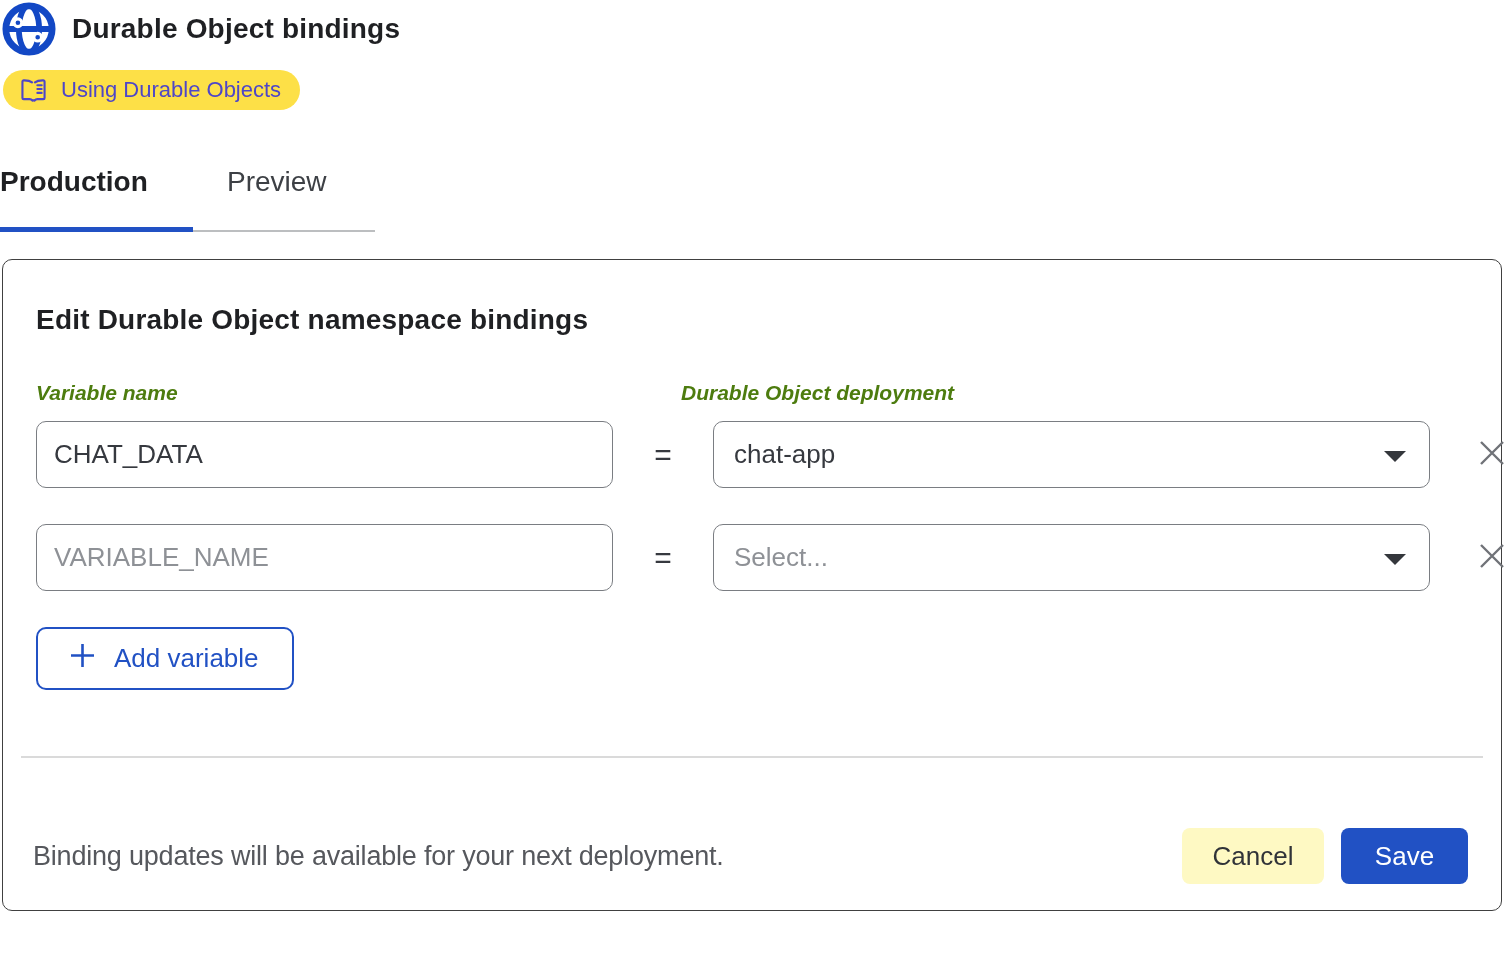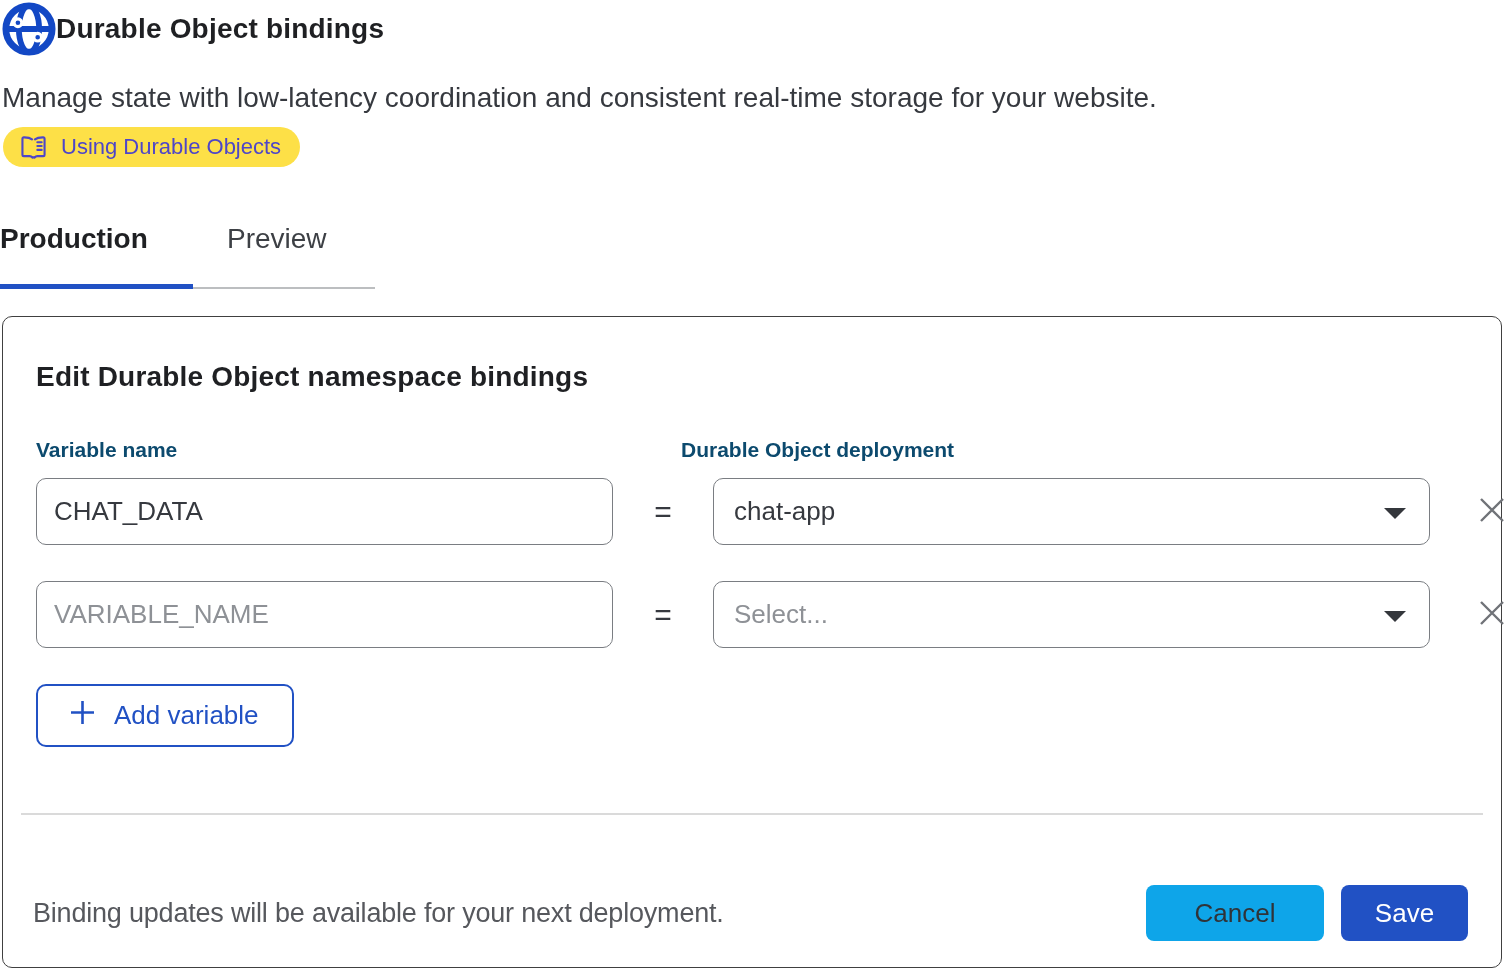--- a/index.html
+++ b/index.html
@@ -10,20 +10,21 @@
     font-family: "Liberation Sans", sans-serif;
     color: #36393f;
     overflow: hidden;
   }
   .page { width: 1504px; height: 974px; position: relative; }
 
   
   .header-row {
     display: flex;
     align-items: center;
+    gap: 16px;
     margin: 1px 0 0 2px;
     height: 56px;
     text-align: center;
   }
   .header-row .globe { width: 54px; height: 54px; flex: 0 0 auto; }
   .page-title {
     font-size: 28px;
     font-weight: 700;
     color: #1f2023;
     letter-spacing: 0.2px;
@@ -92,21 +93,22 @@
   .labels-row, .binding-row {
     display: grid;
     grid-template-columns: 577px 68px 717px 75px;
     align-items: center;
   }
   .labels-row { margin-top: 45px; margin-bottom: 16px; }
   .binding-row { margin-bottom: 36px; gap: 16px; }
   .field-label {
     font-size: 21px;
     font-weight: 700;
-    color: #0c4a6e;
+    color: #4d7c0f;
+    font-style: italic;
   }
   .field-label.ns { grid-column: 3; }
 
   .text-input {
     width: 577px;
     height: 67px;
     border: 1.4px solid #7a7d82;
     border-radius: 10px;
     padding: 0 16px 0 17px;
     font-size: 26px;
@@ -191,21 +193,21 @@
     height: 56px;
     border: none;
     border-radius: 8px;
     font-size: 26px;
     font-family: inherit;
     cursor: pointer;
     display: inline-flex;
     align-items: center;
     justify-content: center;
   }
-  .btn-cancel { width: 178px; background: #0ea5e9; color: #303338; }
+  .btn-cancel { width: 142px; background: #fef9c3; color: #303338; }
   .btn-save  { width: 127px; background: #2151c4; color: #ffffff; }
 </style>
 </head>
 <body>
 
 <div class="page">
 
   
   <div class="header-row">
     <span class="globe">
@@ -213,21 +215,20 @@
         <circle cx="28" cy="28" r="24" fill="none" stroke="#1348c5" stroke-width="7"></circle>
         <ellipse cx="28" cy="28" rx="10.5" ry="24" fill="none" stroke="#1348c5" stroke-width="6"></ellipse>
         <line x1="5" y1="28" x2="51" y2="28" stroke="#1348c5" stroke-width="6"></line>
         <circle cx="16.5" cy="21.5" r="4" fill="#1348c5" stroke="#ffffff" stroke-width="3.2"></circle>
         <circle cx="37" cy="36.5" r="4" fill="#1348c5" stroke="#ffffff" stroke-width="3.2"></circle>
       </svg>
     </span>
     <h1 class="page-title">Durable Object bindings</h1>
   </div>
 
-  <p class="page-description">Manage state with low-latency coordination and consistent real-time storage for your website.</p>
 
   <button class="docs-badge">
     <span>
       <svg width="27" height="25" viewBox="0 0 28 26" fill="none" stroke="#4e46c8" stroke-width="2.2" stroke-linecap="round" stroke-linejoin="round">
         <path d="M12.5 4.5 C10.5 3 7.5 2.5 4.5 2.5 H3.8 A1.3 1.3 0 0 0 2.5 3.8 V20.7 A1.3 1.3 0 0 0 3.8 22 H10 C11.3 22 12.2 22.6 12.8 23.3"></path>
         <path d="M15.5 4.5 C17.5 3 20.5 2.5 23.5 2.5 H24.2 A1.3 1.3 0 0 1 25.5 3.8 V20.7 A1.3 1.3 0 0 1 24.2 22 H18 C16.7 22 15.8 22.6 15.2 23.3"></path>
         <line x1="12.8" y1="23.3" x2="15.2" y2="23.3"></line>
         <line x1="18" y1="7.5" x2="22.5" y2="7.5"></line>
         <line x1="18" y1="11.5" x2="22.5" y2="11.5"></line>
         <line x1="18" y1="15.5" x2="22.5" y2="15.5"></line>

